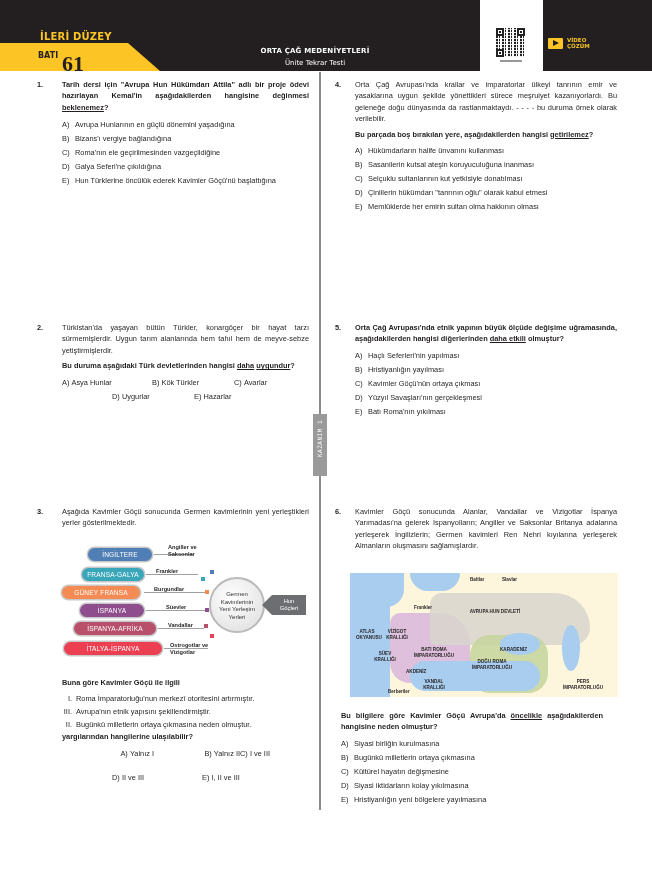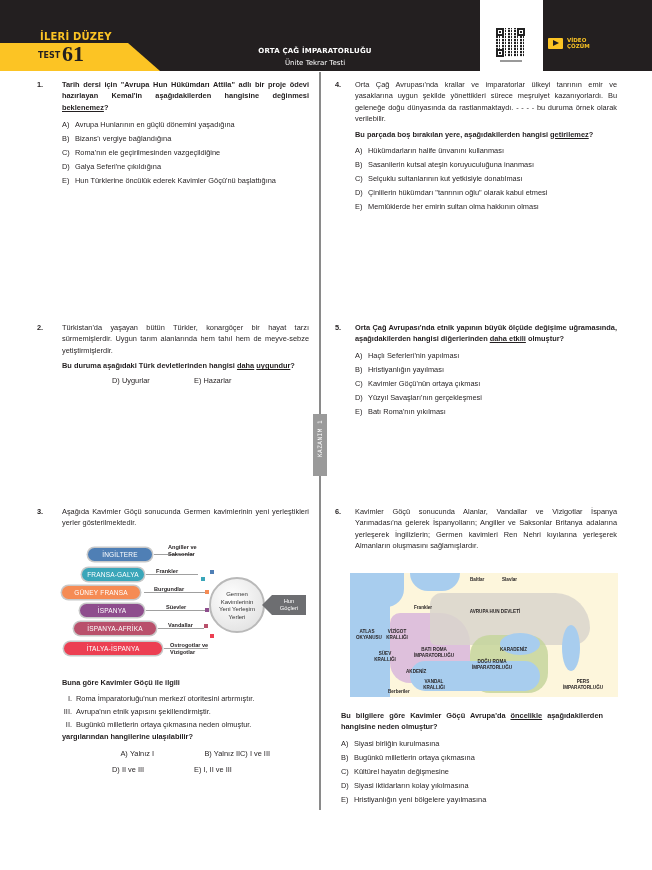--- a/index.html
+++ b/index.html
@@ -1,21 +1,21 @@
 <!DOCTYPE html>
 <html><head>
 <meta charset="utf-8">
 <style>
   * { box-sizing: border-box; margin: 0; padding: 0; }
   body { width: 652px; height: 870px; background: #ffffff; font-family: "Liberation Sans", sans-serif; color: #231f20; position: relative; overflow: hidden; }
   .header { position: absolute; left: 0; top: 0; width: 652px; height: 71px; background: #231f20; }
   .level { position: absolute; left: 40px; top: 31px; font-family: "DejaVu Sans", sans-serif; font-weight: bold; font-size: 10px; color: #fcc424; letter-spacing: 0.2px; }
   .test-band { position: absolute; left: 0; top: 43px; width: 160px; height: 28px; background: #fcc424; clip-path: polygon(0 0, 128px 0, 160px 28px, 0 28px); }
   .test-label { position: absolute; left: 38px; top: 51px; font-family: "DejaVu Sans", sans-serif; font-weight: bold; font-size: 8px; color: #231f20; }
-  .test-num { position: absolute; left: 62px; top: 41px; font-family: "Liberation Serif", serif; font-weight: bold; font-size: 22px; color: #231f20; }
+  .test-num { position: absolute; left: 62px; top: 51px; font-family: "Liberation Serif", serif; font-weight: bold; font-size: 22px; color: #231f20; }
   .h-title { position: absolute; left: 200px; top: 47px; width: 230px; text-align: center; font-family: "DejaVu Sans", sans-serif; font-weight: bold; font-size: 7px; color: #ffffff; letter-spacing: 0.2px; }
   .h-sub { position: absolute; left: 200px; top: 59px; width: 230px; text-align: center; font-family: "DejaVu Sans", sans-serif; font-size: 7px; color: #ffffff; }
   .qr-box { position: absolute; left: 480px; top: 0; width: 63px; height: 71px; background: #ffffff; }
   .qr { position: absolute; left: 496px; top: 28px; width: 29px; height: 29px; background:
       repeating-linear-gradient(90deg, #222 0 2px, #fff 2px 3px, #222 3px 4px, #fff 4px 6px),
       #fff; }
   .qr::before { content: ""; position: absolute; inset: 0; background: repeating-linear-gradient(0deg, rgba(255,255,255,0.9) 0 1px, transparent 1px 3px, rgba(255,255,255,0.7) 3px 4px, transparent 4px 6px); }
   .qr .fp { position: absolute; width: 8px; height: 8px; border: 2px solid #222; background: #fff; }
   .qr .fp::after { content: ""; position: absolute; left: 1px; top: 1px; width: 2px; height: 2px; background: #222; }
   .qr-cap { position: absolute; left: 500px; top: 60px; width: 22px; height: 2px; background: #999; }
@@ -56,23 +56,23 @@
   .map .sea { position: absolute; background: #a8cdee; }
   .map .reg { position: absolute; opacity: 0.85; }
   .map .lbl { position: absolute; font-size: 4.6px; font-weight: bold; color: #231f20; line-height: 5.5px; text-align: center; }
 </style>
 </head>
 <body>
 
 <div class="header"></div>
 <div class="level">İLERİ DÜZEY</div>
 <div class="test-band"></div>
-<div class="test-label">TEST</div>
+<div class="test-label">BATI</div>
 <div class="test-num">61</div>
-<div class="h-title">ORTA ÇAĞ İMPARATORLUĞU</div>
+<div class="h-title">ORTA ÇAĞ MEDENİYETLERİ</div>
 <div class="h-sub">Ünite Tekrar Testi</div>
 <div class="qr-box"></div>
 <div class="qr">
   <div class="fp" style="left:0;top:0"></div>
   <div class="fp" style="right:0;top:0"></div>
   <div class="fp" style="left:0;bottom:0"></div>
 </div>
 <div class="qr-cap"></div>
 <div class="video">
   <div class="play"></div>
@@ -114,20 +114,25 @@
         </div>
     </div>
   </div>
 </div>
 
 <div class="q" style="left:37px; top:322px; width:272px;">
   <div class="num">2.</div>
   <div class="body">
     <div class="stem">Türkistan'da yaşayan bütün Türkler, konargöçer bir hayat tarzı sürmemişlerdir. Uygun tarım alanlarında hem tahıl hem de meyve-sebze yetiştirmişlerdir.</div>
     <div class="ask"><span>Bu duruma aşağıdaki Türk devletlerinden hangisi </span><span class="u">daha</span> <span class="u">uygundur</span><span>?</span></div>
+    <div class="grid3" style="margin-top:5px;">
+      <span style="width:90px"><span>A)</span> <span>Asya Hunlar</span></span>
+      <span style="width:82px"><span>B)</span> <span>Kök Türkler</span></span>
+      <span><span>C)</span> <span>Avarlar</span></span>
+    </div>
     <div class="grid3" style="margin-top:3px; padding-left:50px;">
       <span style="width:82px"><span>D)</span> <span>Uygurlar</span></span>
       <span><span>E)</span> <span>Hazarlar</span></span>
     </div>
   </div>
 </div>
 
 <div class="q" style="left:37px; top:506px; width:272px;">
   <div class="num">3.</div>
   <div class="body">
@@ -192,21 +197,21 @@
           <span class="n">II.</span>
           <span>Bugünkü milletlerin ortaya çıkmasına neden olmuştur.</span>
         </div>
     </div>
     <div class="stem bold">yargılarından hangilerine ulaşılabilir?</div>
     <div class="grid3" style="margin-top:5px;text-align:right;">
       <span style="width:92px"><span>A)</span> <span>Yalnız I</span></span>
       <span style="width:86px"><span>B)</span> <span>Yalnız II</span></span>
       <span><span>C)</span> <span>I ve III</span></span>
     </div>
-    <div class="grid3" style="margin-top:5px; padding-left:50px;">
+    <div class="grid3" style="margin-top:13px; padding-left:50px;gap:8px;">
       <span style="width:82px"><span>D)</span> <span>II ve III</span></span>
       <span><span>E)</span> <span>I, II ve III</span></span>
     </div>
   </div>
 </div>
 
 <div class="q" style="left:335px; top:79px; width:282px;">
   <div class="num">4.</div>
   <div class="body" style="margin-left:20px;">
     <div class="stem">Orta Çağ Avrupası'nda krallar ve imparatorlar ülkeyi tanrının emir ve yasaklarına uygun şekilde yönettikleri sürece meşruiyet kazanıyorlardı. Bu geleneğe doğu dünyasında da rastlanmaktaydı. - - - - bu duruma örnek olarak verilebilir.</div>

